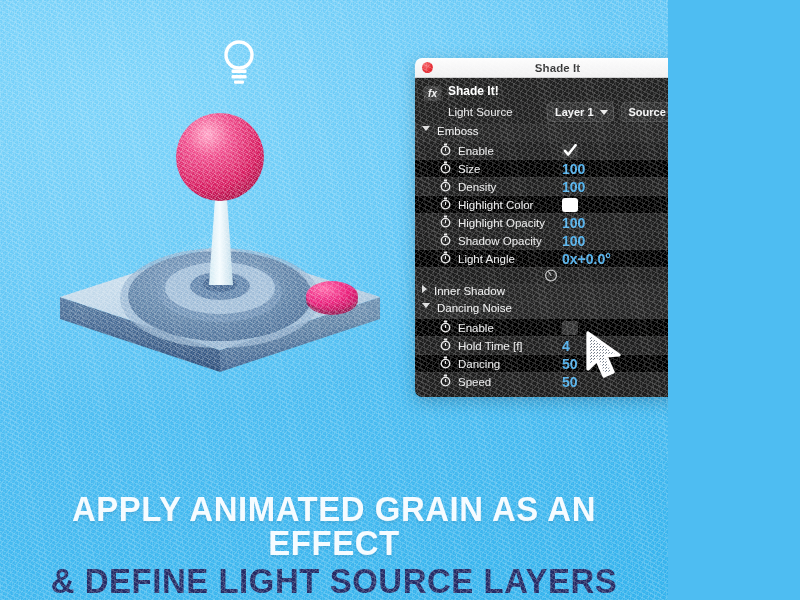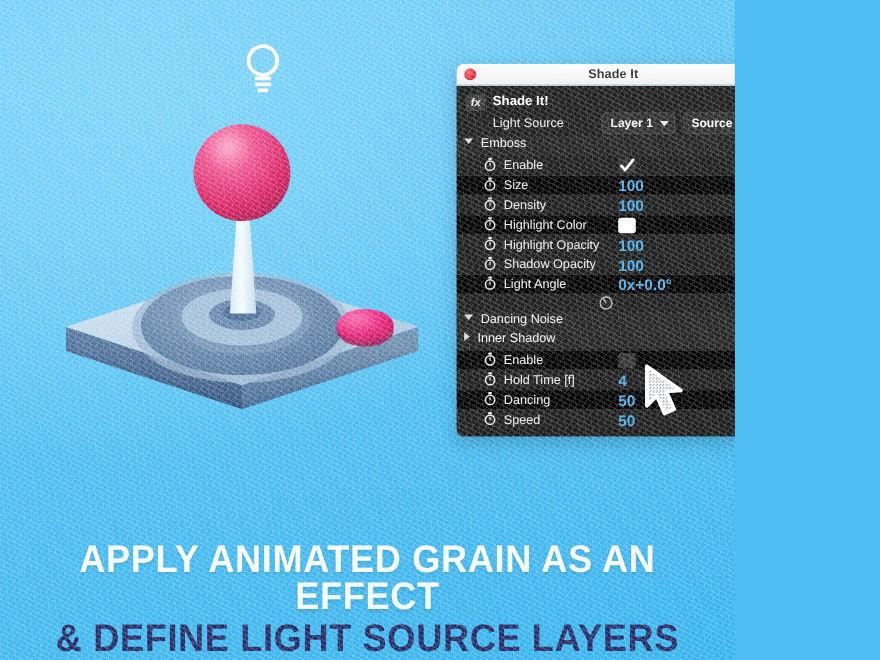--- a/index.html
+++ b/index.html
@@ -469,26 +469,26 @@
             <span class="prop-label">Light Angle</span>
             <span class="prop-value">0x+0.0°</span>
           </div>
           <div class="angle-row">
             <span><svg viewBox="0 0 16 16" width="14" height="14" aria-hidden="true">
                 <circle cx="8" cy="8.5" r="6.2" fill="none" stroke="#b9b9b9" stroke-width="1.4"></circle>
                 <path d="M8 8.5 L5.4 4.6" stroke="#b9b9b9" stroke-width="1.4" stroke-linecap="round"></path>
               </svg></span>
           </div>
           <div class="group-row">
+            <span class="tri-right"></span>
+            <span class="group-name">Inner Shadow</span>
+          </div>
+          <div class="group-row">
             <span class="tri-down"></span>
             <span class="group-name">Dancing Noise</span>
-          </div>
-          <div class="group-row">
-            <span class="tri-right"></span>
-            <span class="group-name">Inner Shadow</span>
           </div>
           <div class="prop-row alt">
             <span class="sw"><svg viewBox="0 0 12 14" width="11" height="13" aria-hidden="true">
                 <rect x="4.2" y="0.4" width="3.6" height="2.2" rx="0.7" fill="#e9e9e9"></rect>
                 <circle cx="6" cy="8.2" r="4.6" fill="none" stroke="#e9e9e9" stroke-width="1.5"></circle>
                 <rect x="5.4" y="5.4" width="1.2" height="3.2" fill="#e9e9e9"></rect>
               </svg></span>
             <span class="prop-label">Enable</span>
             <span class="checkbox"></span>
           </div>

